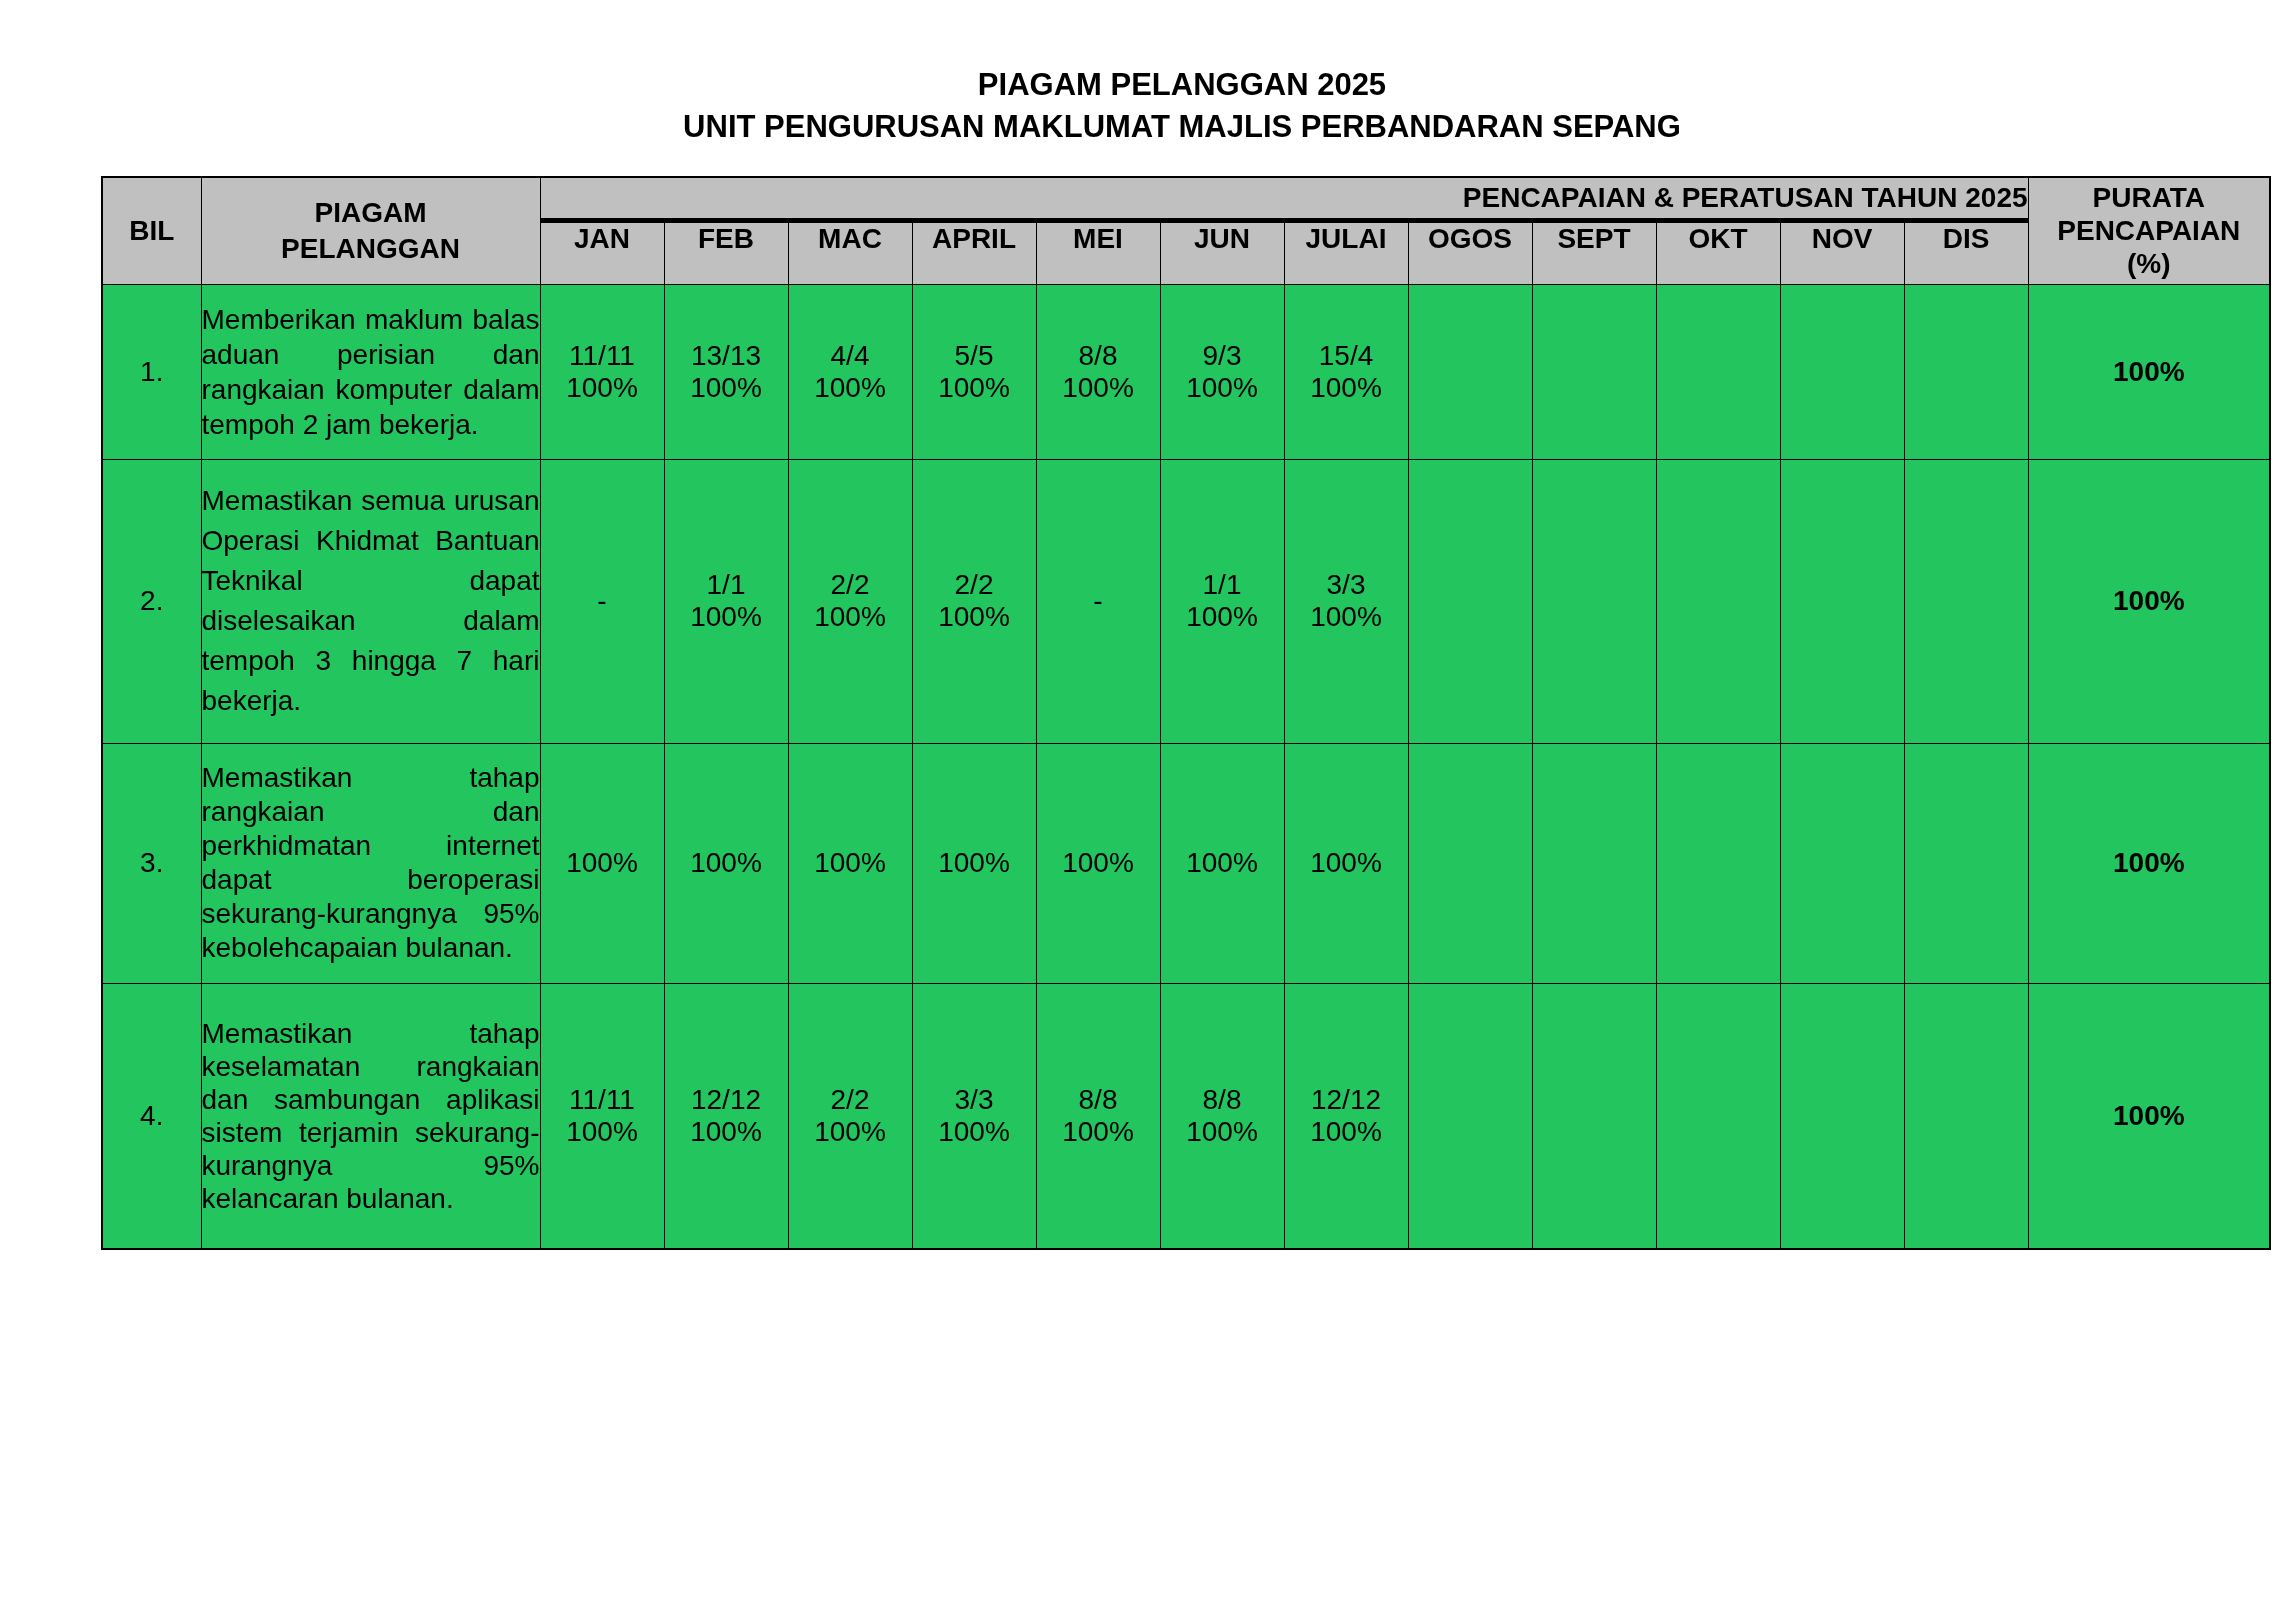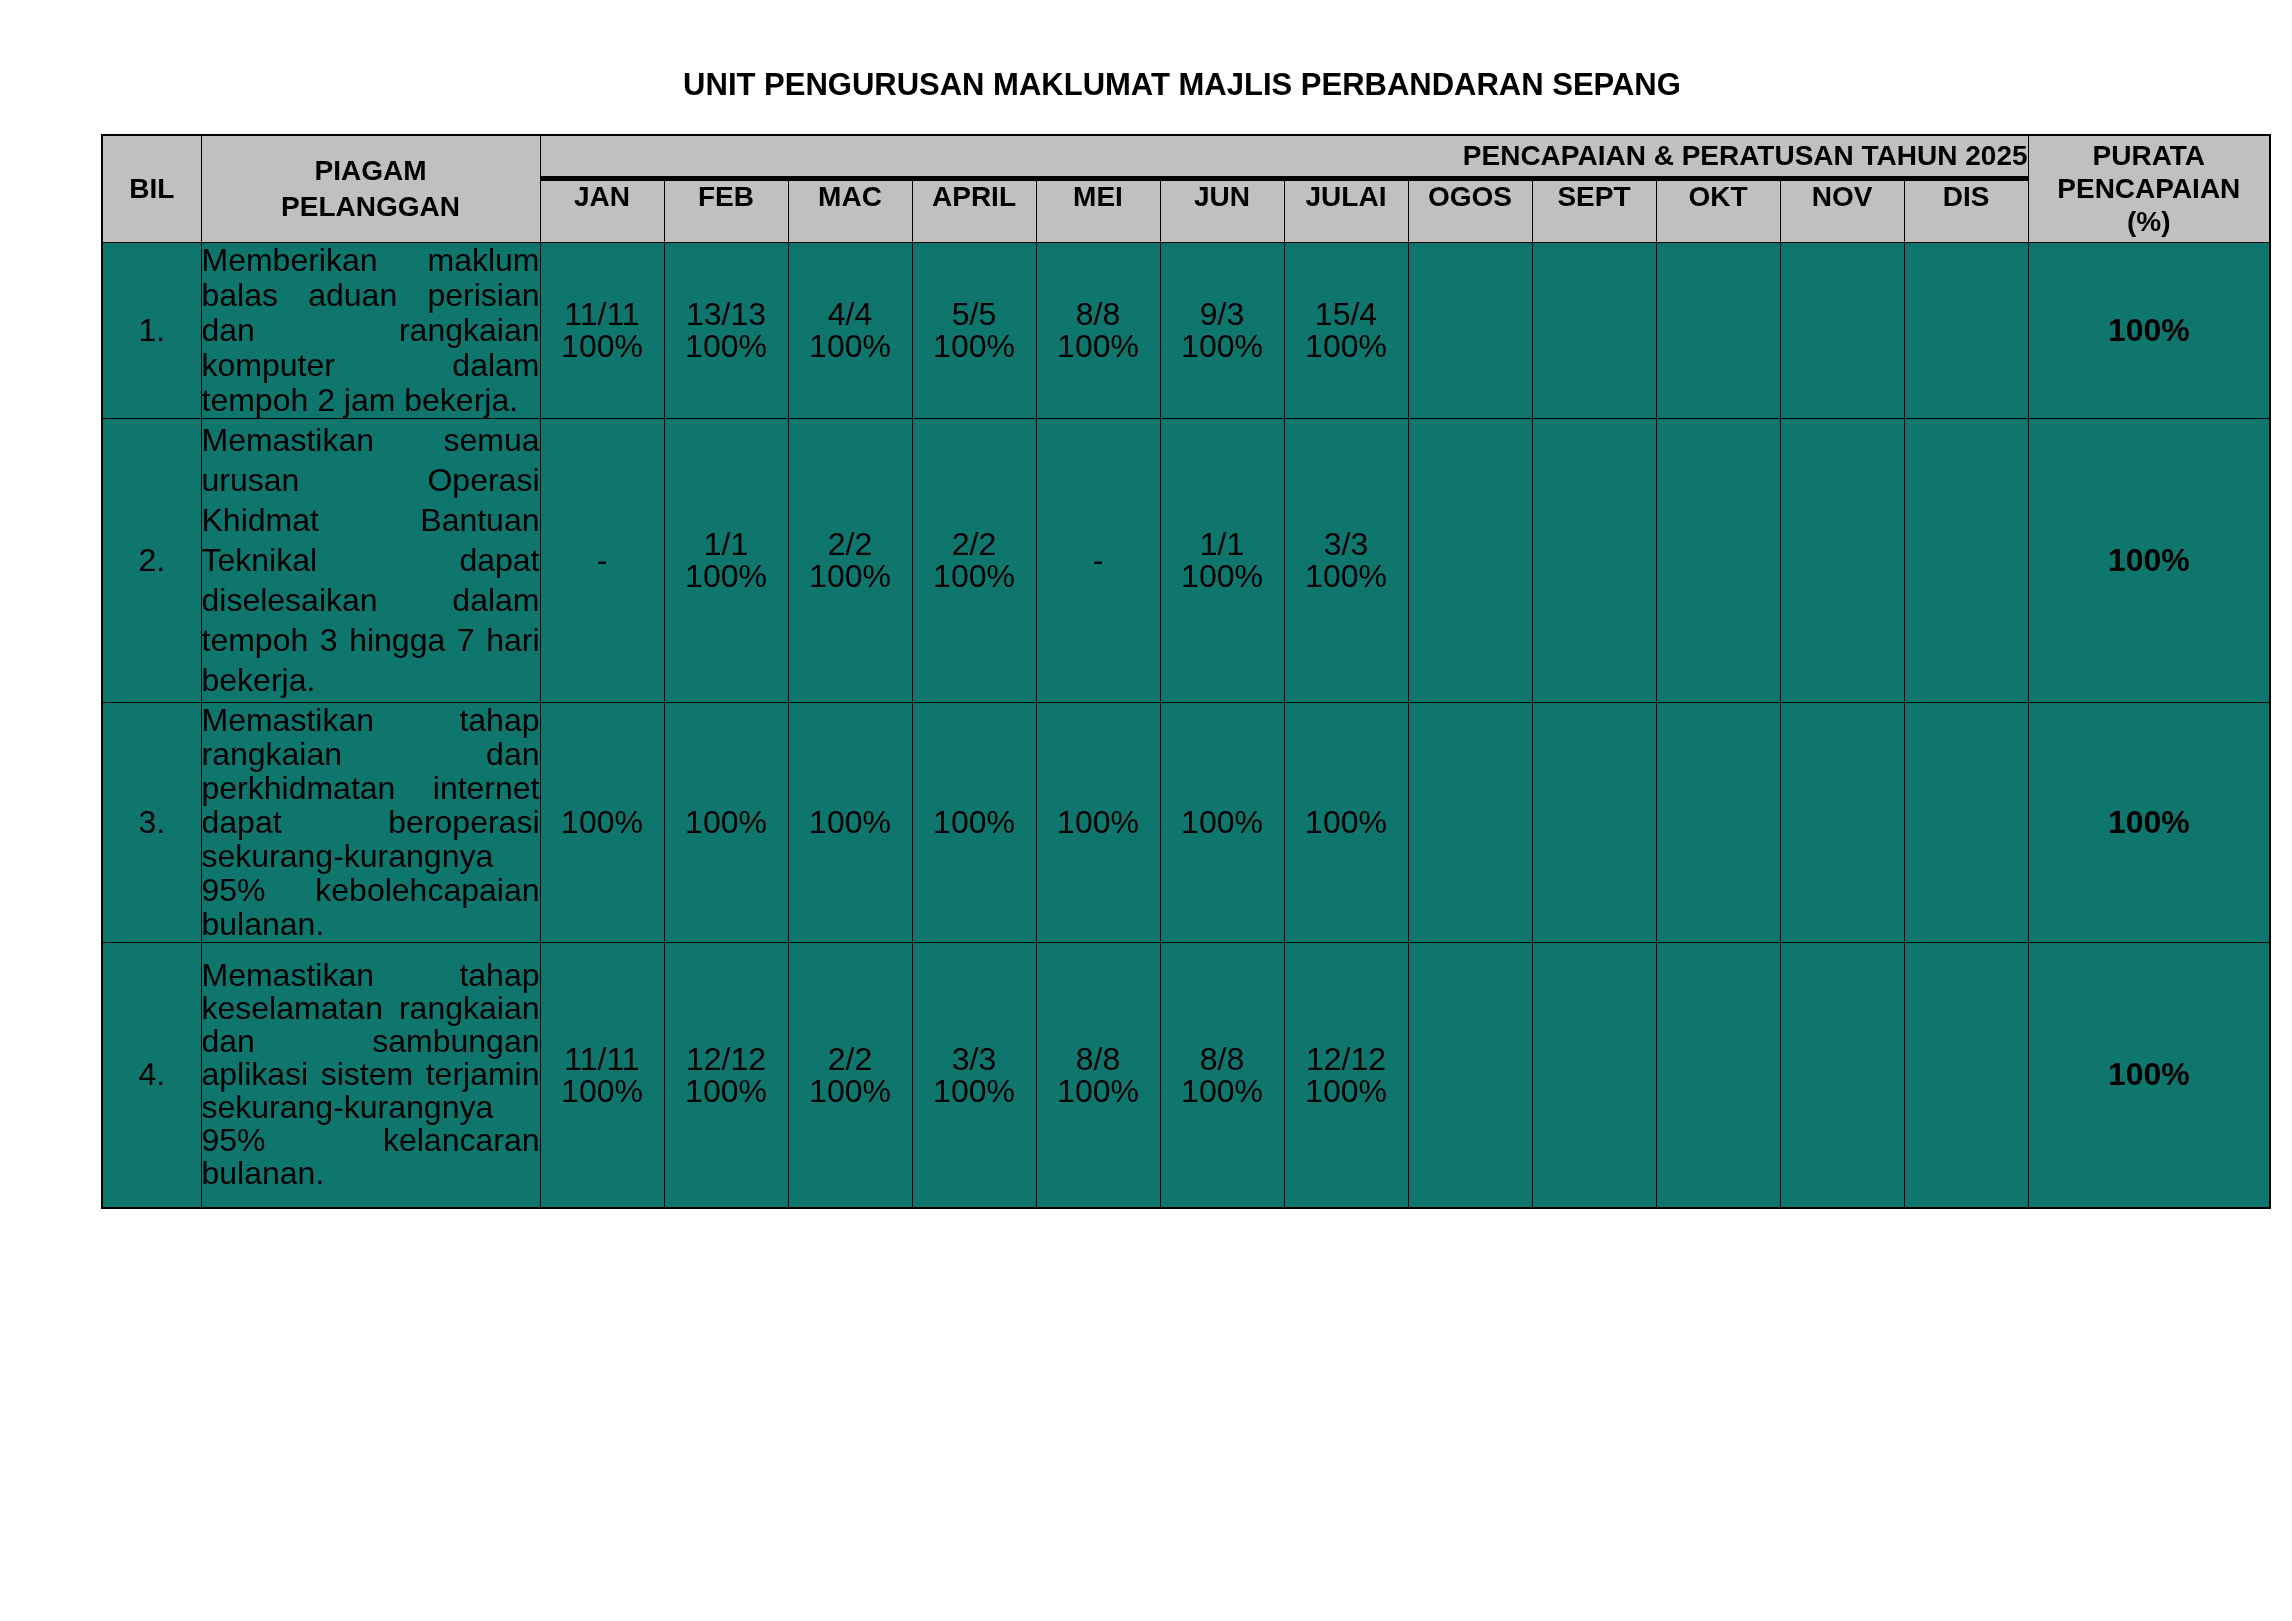--- a/index.html
+++ b/index.html
@@ -28,37 +28,38 @@
     background:#c0c0c0; font-weight:700; font-size:28px; color:#000;
   }
   tr.head-row-1 { height:43px; }
   tr.head-row-2 { height:64px;padding-left:36px; }
   .h-bil, .h-piagam, .h-purata { vertical-align:middle; text-align:center; }
   .h-piagam { white-space:pre-line; line-height:36px;margin-top:41px; }
   .h-purata { white-space:pre-line; line-height:33px; }
   .h-penc   { vertical-align:middle; text-align:right; border-bottom:5.4px solid #000 !important; }
   .h-month  { vertical-align:top; text-align:center; padding-top:1.8px; }
 
-  tbody td { font-size:32px; vertical-align:middle; background:#0f766e; }
+  tbody td { font-size:28px; vertical-align:middle; background:#22c55e; }
   td.bil  { text-align:center; }
   td.desc { text-align:justify; padding:0 9px; }
   td.val  { text-align:center; white-space:pre-line; line-height:32px; }
   td.avg  { text-align:center; font-weight:700; }
 
   tr.r1 { height:175px; } tr.r1 td.desc { line-height:35px; }
   tr.r2 { height:284px; } tr.r2 td.desc { line-height:40px;margin-top:40px; }
   tr.r3 { height:240px; } tr.r3 td.desc { line-height:34px; }
   tr.r4 { height:266px; } tr.r4 td.desc { line-height:33px; }
 </style>
 </head>
 <body>
 
 <div class="page">
 
   <div class="title-block">
+    <div>PIAGAM PELANGGAN 2025</div>
     <div>UNIT PENGURUSAN MAKLUMAT MAJLIS PERBANDARAN SEPANG</div>
   </div>
 
   <table class="charter">
     <colgroup>
       <col style="width:99px">
       <col style="width:339px">
       <col style="width:124px">
         <col style="width:124px">
         <col style="width:124px">

